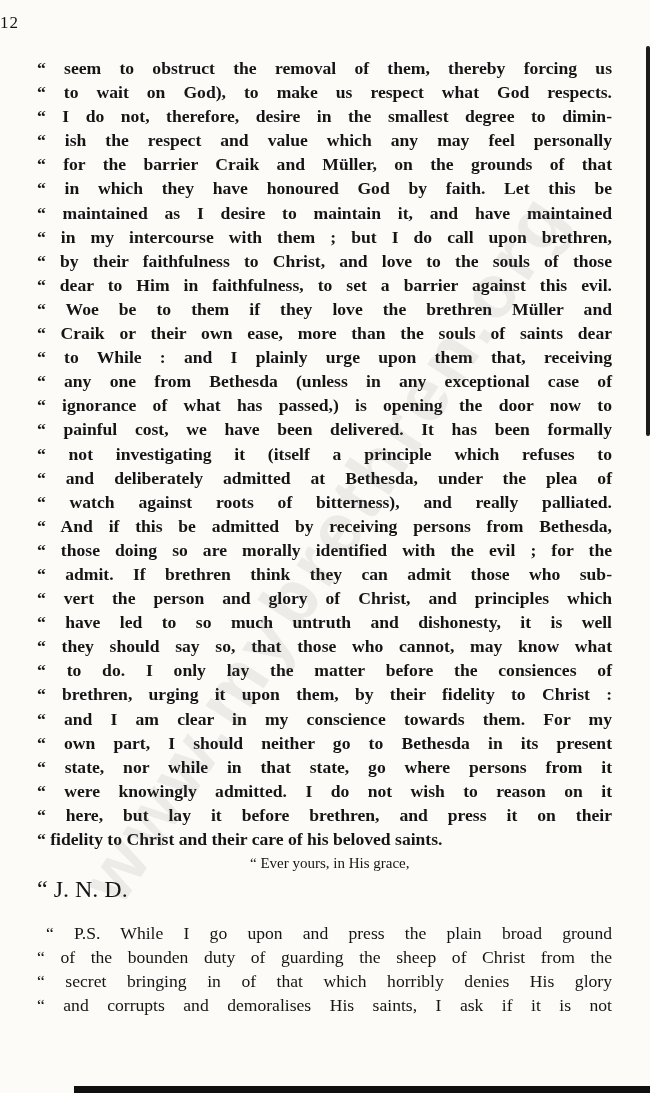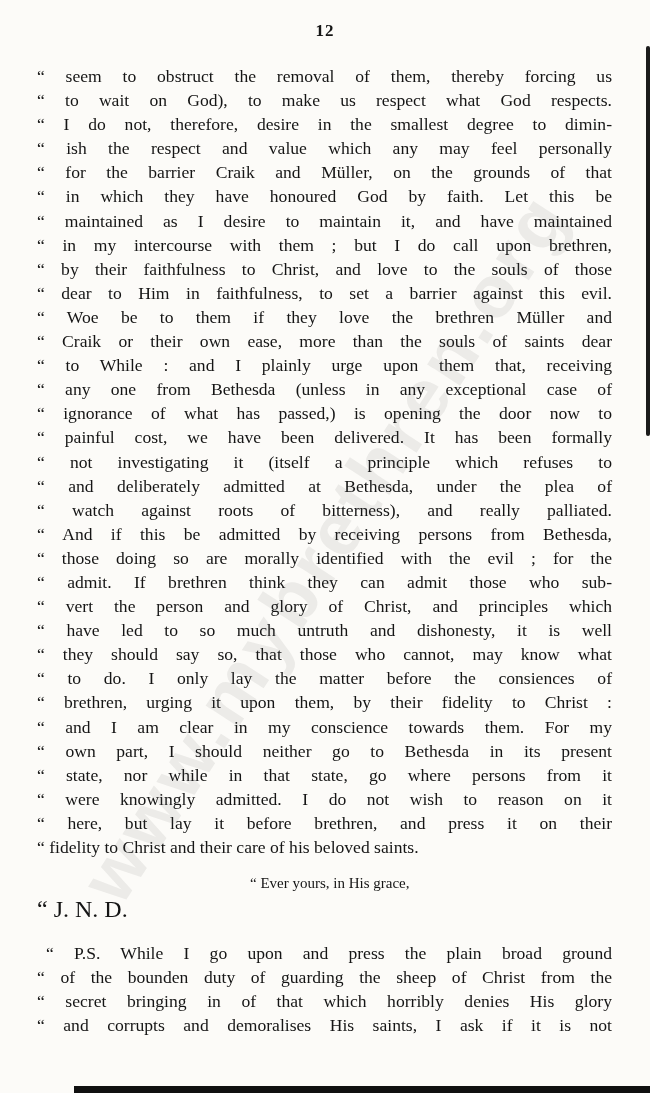--- a/index.html
+++ b/index.html
@@ -25,29 +25,30 @@
     font-family: "Liberation Sans", sans-serif;
     font-weight: bold;
     font-size: 74px;
     letter-spacing: 5px;
     color: rgba(100, 100, 100, 0.10);
     white-space: nowrap;
     pointer-events: none;
     user-select: none;
   }
   .page-number {
-    padding-top: 20px;
-    text-align: center;
-    font-weight: bold;
+    padding-top: 12px;
+    text-align: left;
+    font-weight: normal;
     font-size: 17px;
     line-height: 22px;
     letter-spacing: 1px;
   }
   .letter-body {
-    margin: 22px 38px 12px 37px;
+    margin: 22px 38px 0 37px;
+    font-weight: bold;
   }
   .line {
     font-size: 17.6px;
     line-height: 24.1px;
     text-align: justify;
     text-align-last: justify;
     white-space: normal;
   }
   .line.flush-left {
     text-align-last: left;

